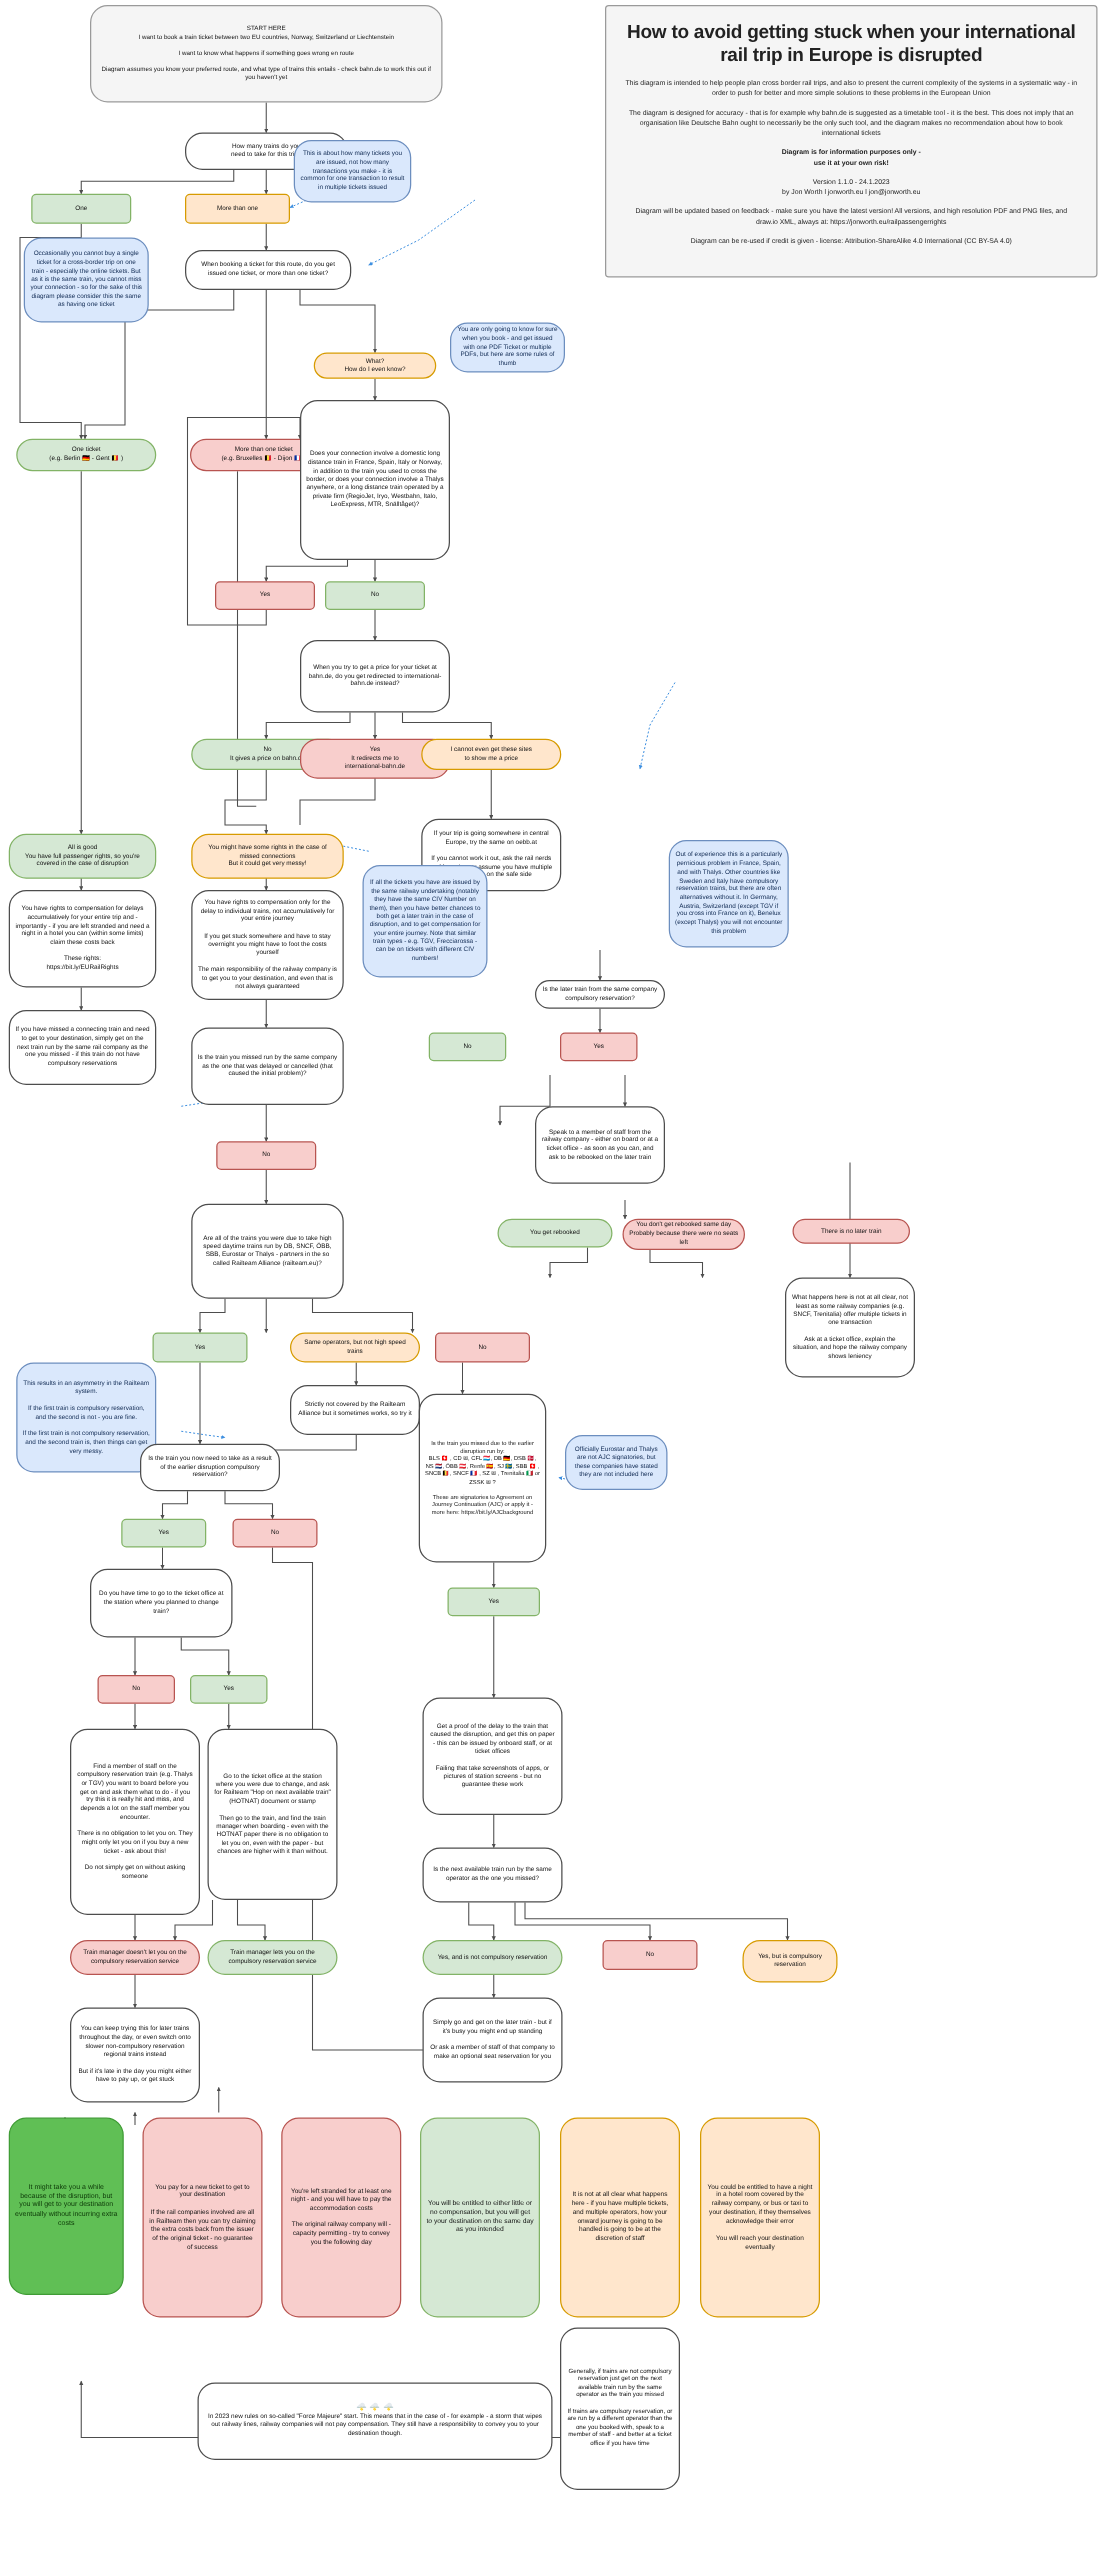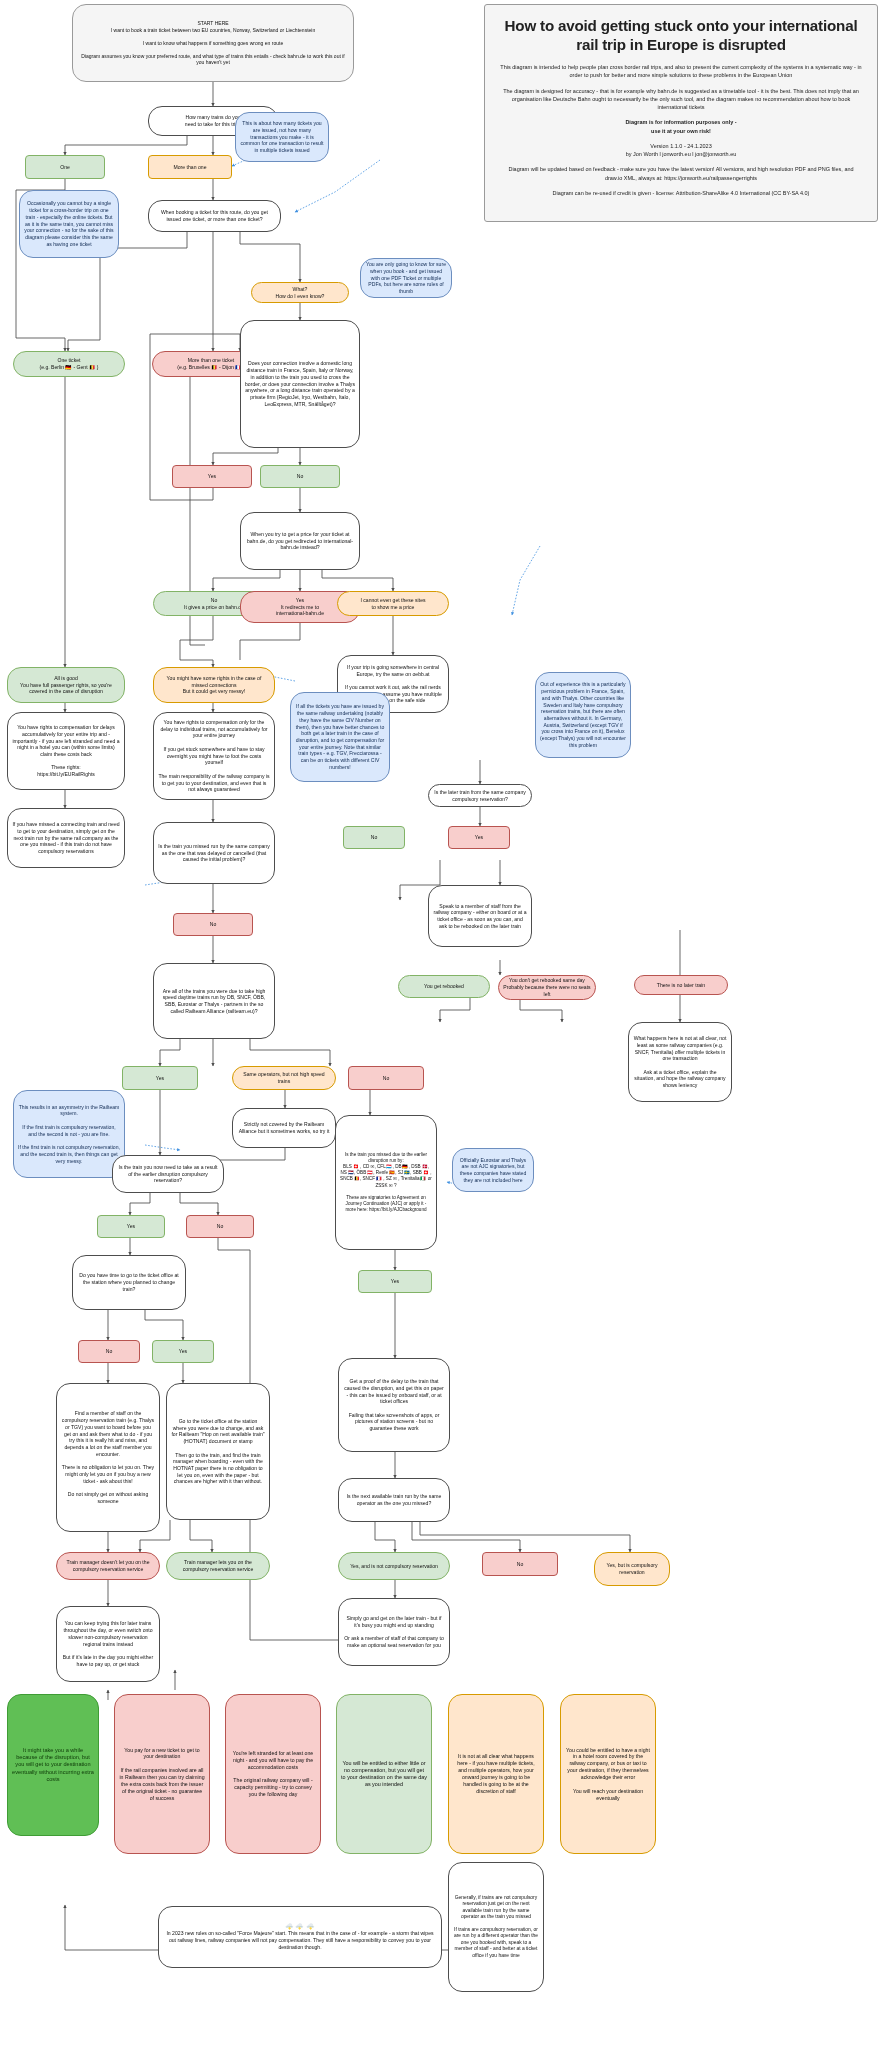--- a/index.html
+++ b/index.html
@@ -204,21 +204,21 @@
     <path class="wb" marker-end="url(#ab)" d="M380,160 L335,192 L295,212"></path>
     <path class="wb" marker-end="url(#ab)" d="M425,292 L400,278 L373,291"></path>
     <path class="wb" marker-end="url(#ab)" d="M295,681 L270,676 L252,670"></path>
     <path class="wb" marker-end="url(#ab)" d="M540,546 L520,580 L512,615"></path>
     <path class="wb" marker-end="url(#ab)" d="M145,885 L178,880 L192,872"></path>
     <path class="wb" marker-end="url(#ab)" d="M145,1145 L165,1148 L180,1150"></path>
     <path class="wb" marker-end="url(#ab)" d="M480,1190 L460,1185 L447,1182"></path>
   </svg>
 
   <div id="titlebox">
-    <h1>How to avoid getting stuck onto your international rail trip in Europe is disrupted</h1>
+    <h1>How to avoid getting stuck when your international rail trip in Europe is disrupted</h1>
     <p>This diagram is intended to help people plan cross border rail trips, and also to present the current complexity of the systems in a systematic way - in order to push for better and more simple solutions to these problems in the European Union</p>
     <p>The diagram is designed for accuracy - that is for example why bahn.de is suggested as a timetable tool - it is the best. This does not imply that an organisation like Deutsche Bahn ought to necessarily be the only such tool, and the diagram makes no recommendation about how to book international tickets</p>
     <p class="strong" style="white-space:pre-line">Diagram is for information purposes only -
 use it at your own risk!</p>
     <p style="white-space:pre-line">Version 1.1.0 - 24.1.2023
 by Jon Worth l jonworth.eu l jon@jonworth.eu</p>
     <p>Diagram will be updated based on feedback - make sure you have the latest version! All versions, and high resolution PDF and PNG files, and draw.io XML, always at: https://jonworth.eu/railpassengerrights</p>
     <p>Diagram can be re-used if credit is given - license: Attribution-ShareAlike 4.0 International (CC BY-SA 4.0)</p>
   </div>
 

